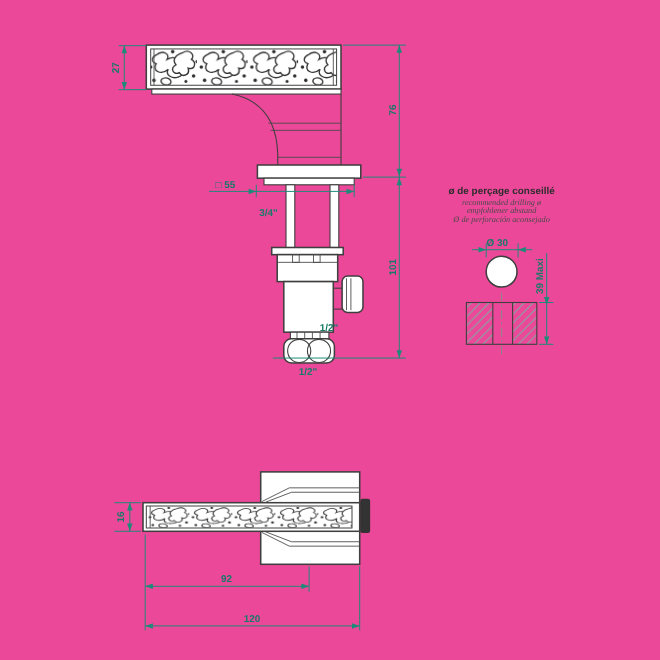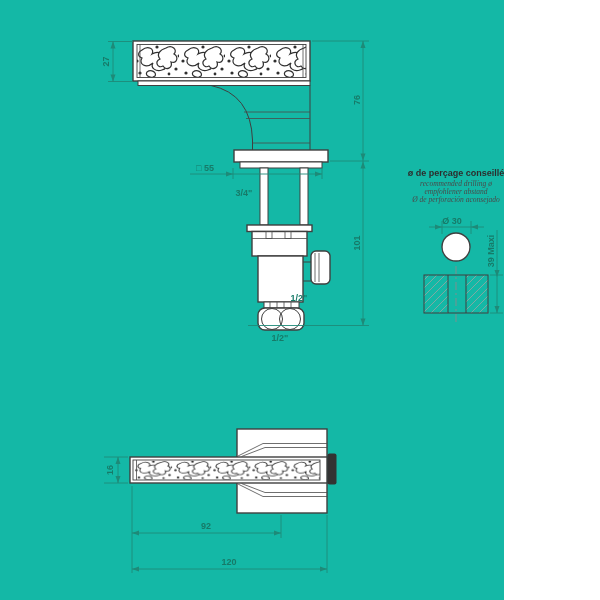--- a/index.html
+++ b/index.html
@@ -1,16 +1,16 @@
 <!DOCTYPE html>
 <html><head>
 <meta charset="utf-8">
 <style>
   html,body{margin:0;padding:0;background:#ffffff;}
-  .canvas{position:relative;width:504px;height:600px;background:#14b8a6;overflow:hidden;
+  .canvas{position:relative;width:600px;height:600px;background:#ec4899;overflow:hidden;
           font-family:"Liberation Sans",sans-serif;}
   svg{display:block;}
   
   .ln  {stroke:#3f3f3f;fill:none;stroke-width:1;}
   .ln2 {stroke:#3f3f3f;fill:#ffffff;stroke-width:1.4;}
   .ln3 {stroke:#3f3f3f;fill:#ffffff;stroke-width:1;}
   .lnt {stroke:#4a4a4a;fill:none;stroke-width:0.8;}
   .cl  {stroke:#8a8a8a;fill:none;stroke-width:0.9;stroke-dasharray:8 3 2 3;}
   
   .dln {stroke:#1e8a78;fill:none;stroke-width:0.9;}

